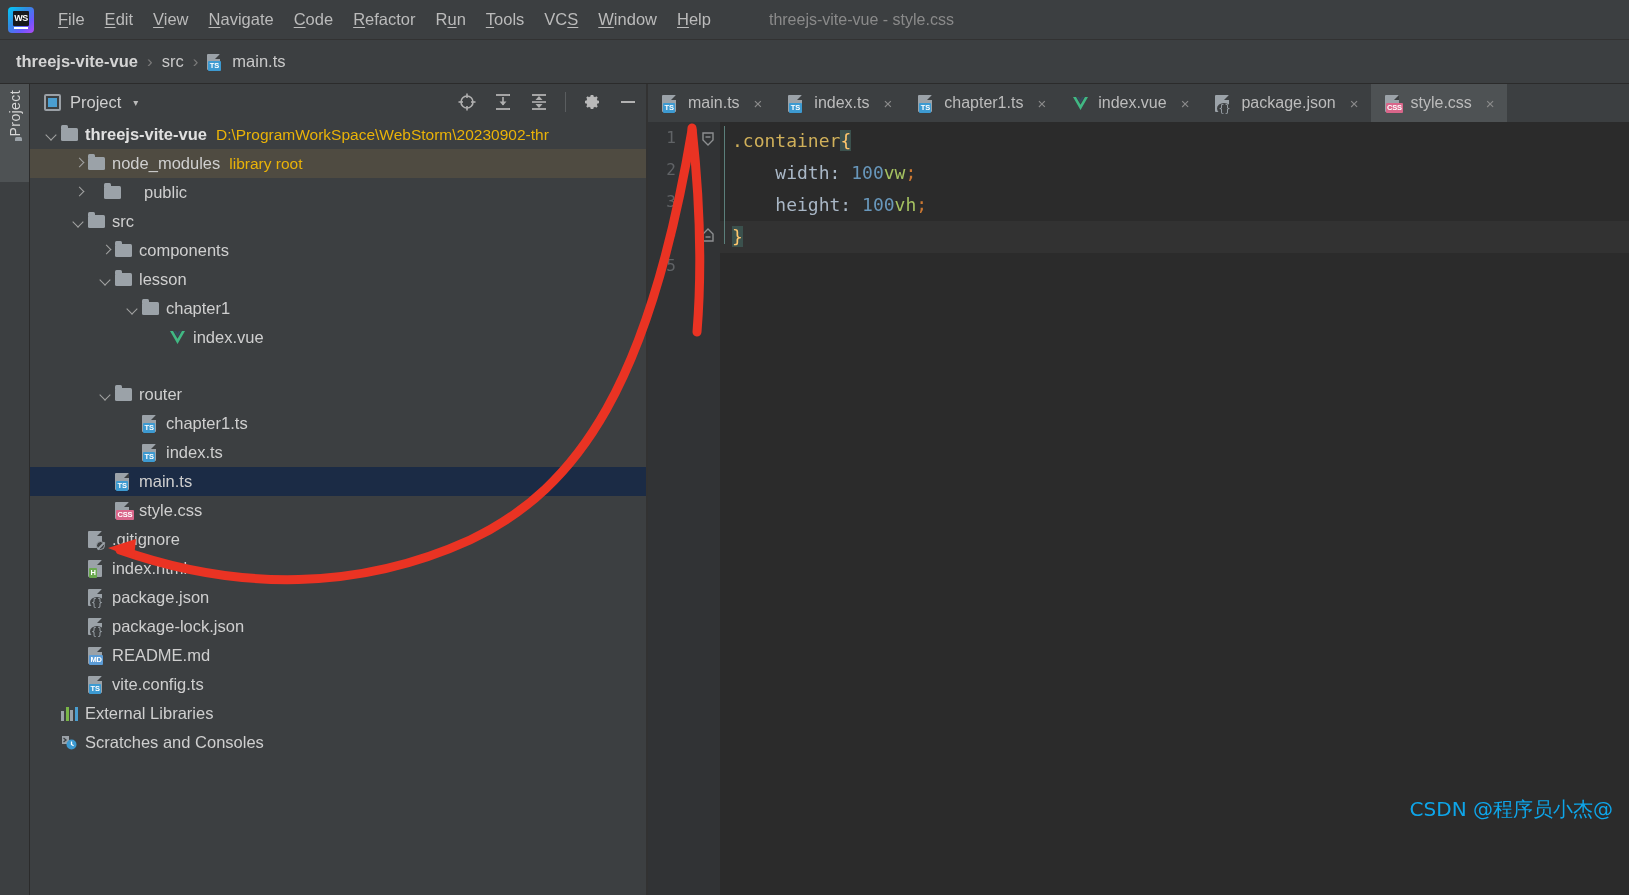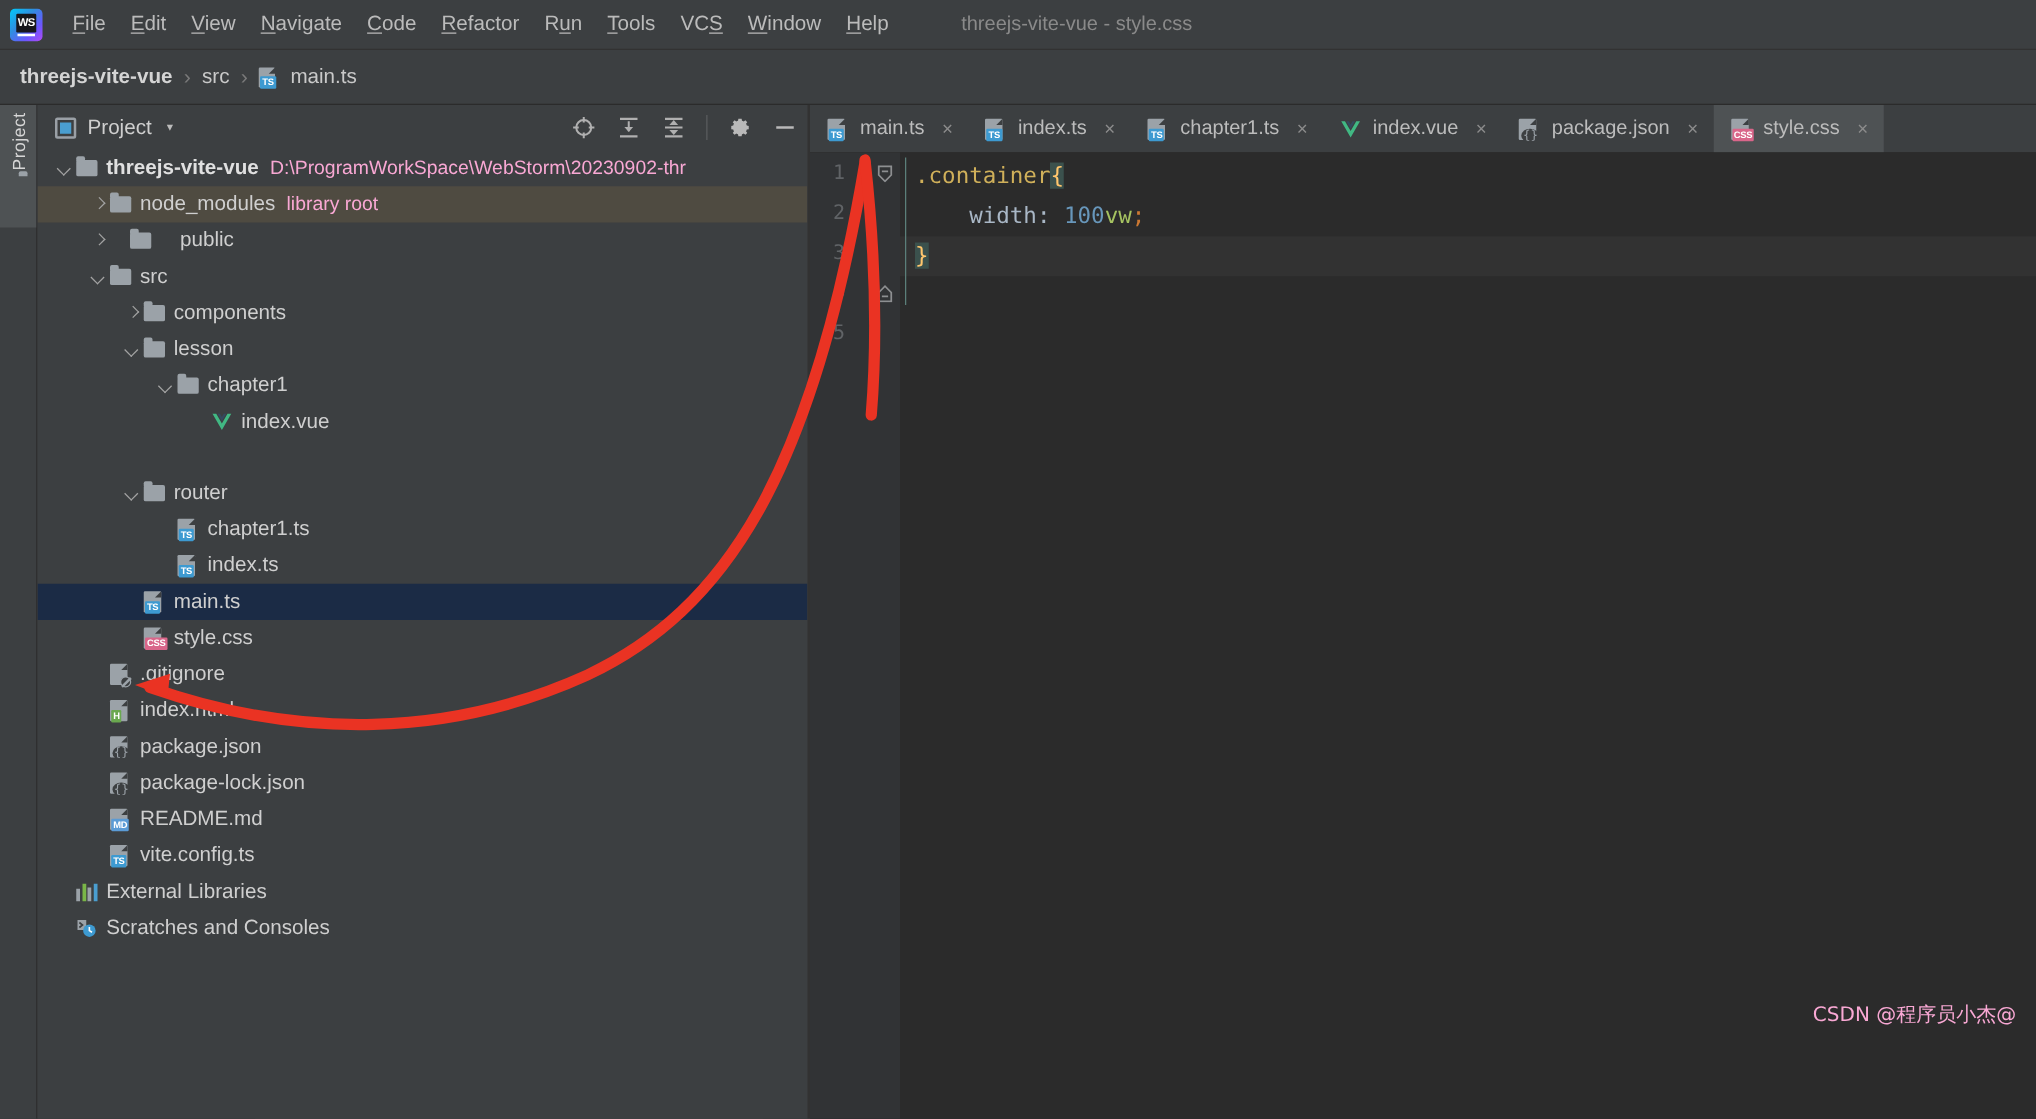--- a/index.html
+++ b/index.html
@@ -123,21 +123,21 @@
     width: 6px; height: 6px; border-right: 1.8px solid #a3a3a3; border-bottom: 1.8px solid #a3a3a3;
     transform: rotate(-45deg);
   }
   .arrow.d::before {
     content: ""; position: absolute; left: 3px; top: 5px;
     width: 7px; height: 7px; border-right: 1.8px solid #a3a3a3; border-bottom: 1.8px solid #a3a3a3;
     transform: rotate(45deg);
   }
   .tname { margin-left: 6px; }
   .tname.bold { font-weight: bold; color: #e0e0e0; }
-  .tsub { color: #f9a8d4; margin-left: 9px; font-size: 15.5px; text-align: center; }
+  .tsub { color: #eab308; margin-left: 9px; font-size: 15.5px; text-align: center; }
   .ficon { width: 18px; height: 18px; flex: none; position: relative; }
 
   
   .folder {
     width: 17px; height: 13px; background: #9ba2a8; border-radius: 1.5px; position: relative;
   }
   .folder::before {
     content: ""; position: absolute; left: 0; top: -3px; width: 7px; height: 4px;
     background: #9ba2a8; border-radius: 1.5px 1.5px 0 0;
   }
@@ -222,21 +222,21 @@
   .semi { color: #cc7832; }
 
   
   .annot {
     position: absolute; left: 0; top: 0; width: 1629px; height: 895px;
     pointer-events: none;
   }
   
   .watermark {
     position: absolute; right: 16px; bottom: 14px;
-    color: #f9a8d4; font-size: 16px;
+    color: #0ea5e9; font-size: 20px;
     font-family: "DejaVu Sans", sans-serif;
   }
 </style>
 </head>
 <body>
 
 <div id="app">
 
   <div class="menubar">
     <div class="ws-logo">
@@ -596,20 +596,21 @@
       <div class="lnum" style="top: 6px;">1</div>
           <div class="lnum" style="top: 38px;">2</div>
           <div class="lnum" style="top: 70px;">3</div>
           <div class="lnum" style="top: 102px;">4</div>
           <div class="lnum" style="top: 134px;">5</div>
         </div>
       <div class="code" id="code">
         <div class="indent-guide"></div>
       <div class="cline"><span class="sel-name">.container</span><span class="brace">{</span></div>
           <div class="cline"><span class="prop">    width: </span><span class="num">100</span><span class="unit">vw</span><span class="semi">;</span></div>
+          <div class="cline"><span class="prop">    height: </span><span class="num">100</span><span class="unit">vh</span><span class="semi">;</span></div>
           <div class="cline cur"><span class="brace">}</span></div>
           <div class="cline">&nbsp;</div>
         </div>
     </div>
   </div>
 
   <svg class="annot" viewBox="0 0 1629 895">
 
     <path d="M120 550 C 240 592, 360 590, 470 540 C 580 488, 650 380, 692 130" fill="none" stroke="#ea3323" stroke-width="9" stroke-linecap="round"></path>
 

